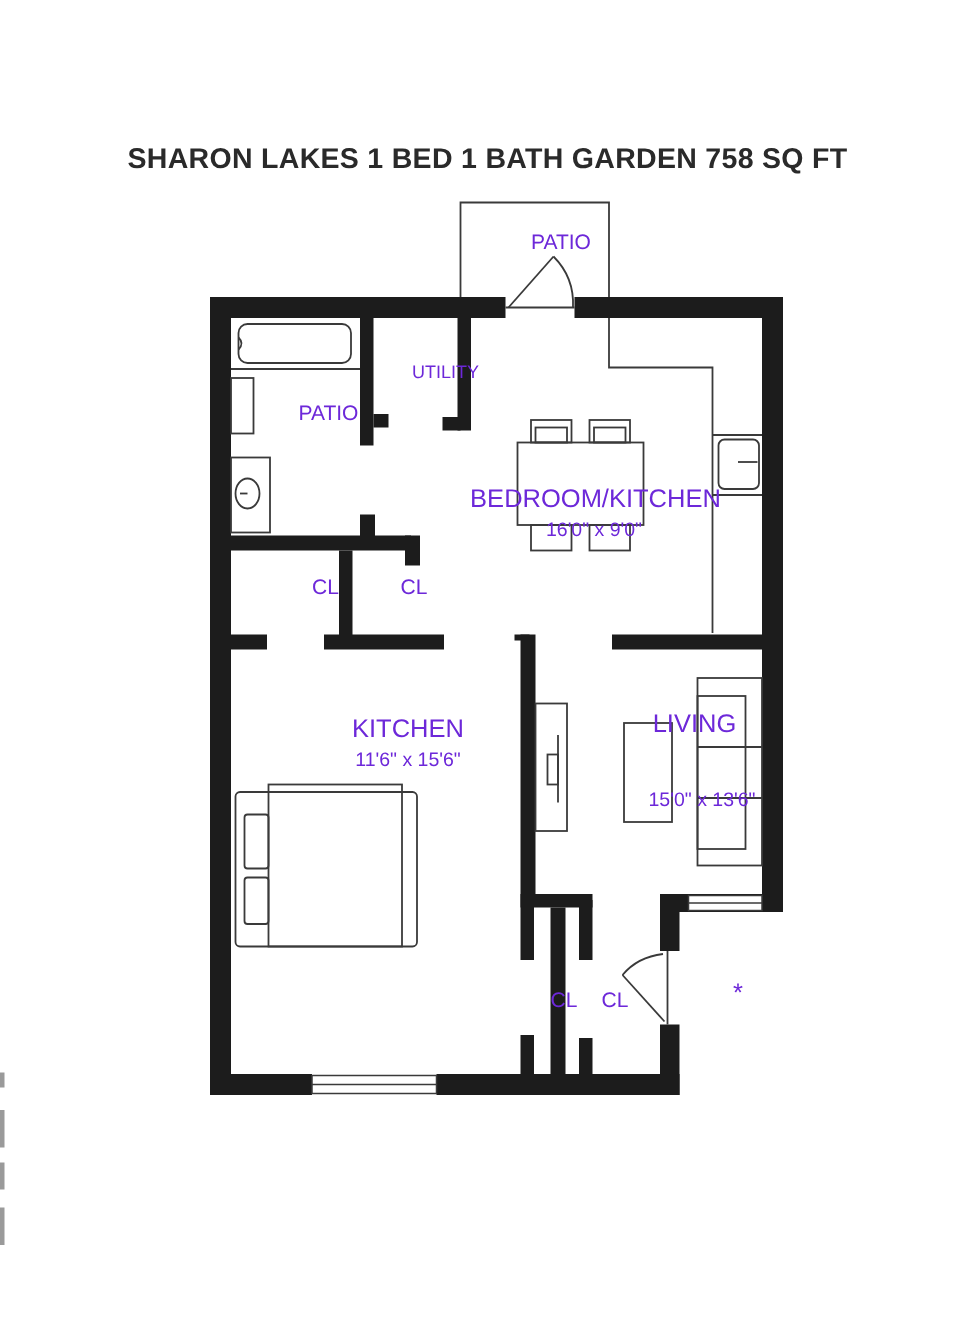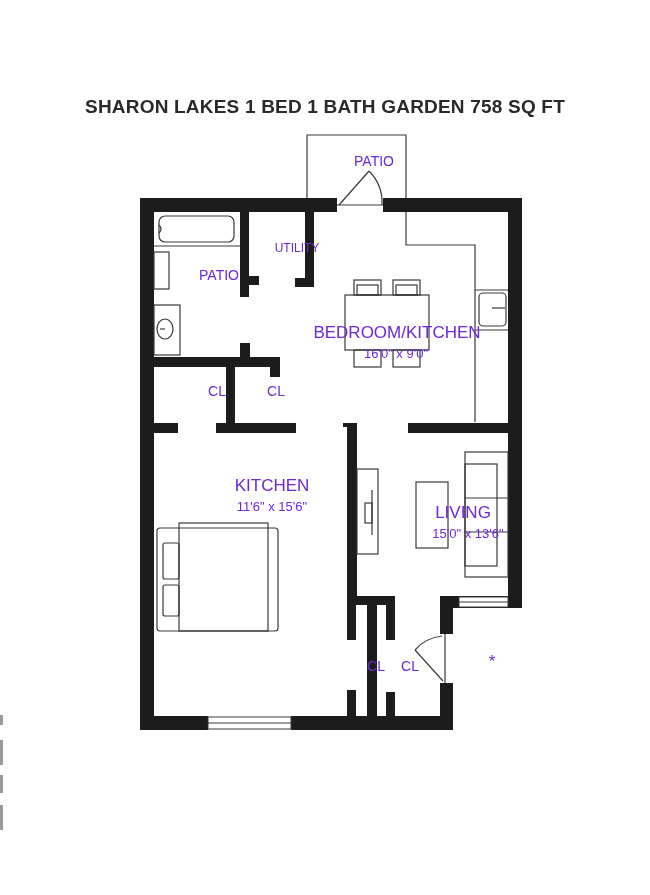--- a/index.html
+++ b/index.html
@@ -151,21 +151,21 @@
 
 <div class="lbl md" style="left:354px;top:161px;">PATIO</div>
 <div class="lbl sm" style="left:277px;top:248px;">UTILITY</div>
 <div class="lbl md" style="left:199px;top:275px;">PATIO</div>
 <div class="lbl lg" style="left:377px;top:333px;">BEDROOM/KITCHEN</div>
 <div class="lbl dim" style="left:376px;top:353px;">16'0" x 9'0"</div>
 <div class="lbl md" style="left:197px;top:391px;">CL</div>
 <div class="lbl md" style="left:256px;top:391px;">CL</div>
 <div class="lbl lg" style="left:252px;top:486px;">KITCHEN</div>
 <div class="lbl dim" style="left:252px;top:506px;">11'6" x 15'6"</div>
-<div class="lbl lg" style="left:443px;top:513px;">LIVING</div>
+<div class="lbl lg" style="left:443px;top:483px;">LIVING</div>
 <div class="lbl dim" style="left:448px;top:533px;">15'0" x 13'6"</div>
 <div class="lbl md" style="left:356px;top:666px;">CL</div>
 <div class="lbl md" style="left:390px;top:666px;">CL</div>
 <div class="lbl lg" style="left:472px;top:662px;">*</div>
 
 <div class="edge-mark" style="top:715px;height:10px;"></div>
 <div class="edge-mark" style="top:740px;height:25px;"></div>
 <div class="edge-mark" style="top:775px;height:18px;"></div>
 <div class="edge-mark" style="top:805px;height:25px;"></div>
 

